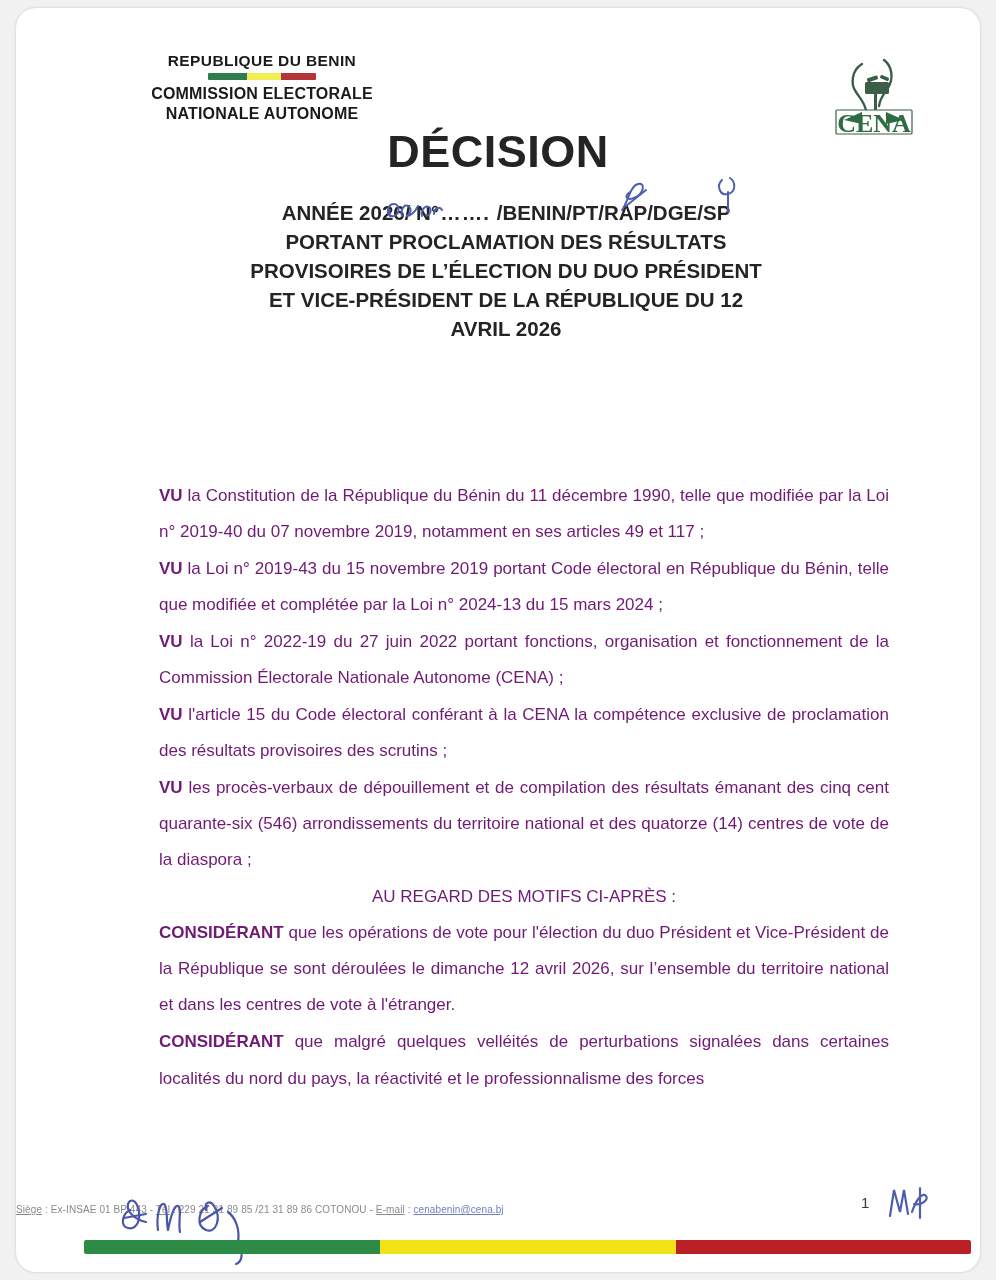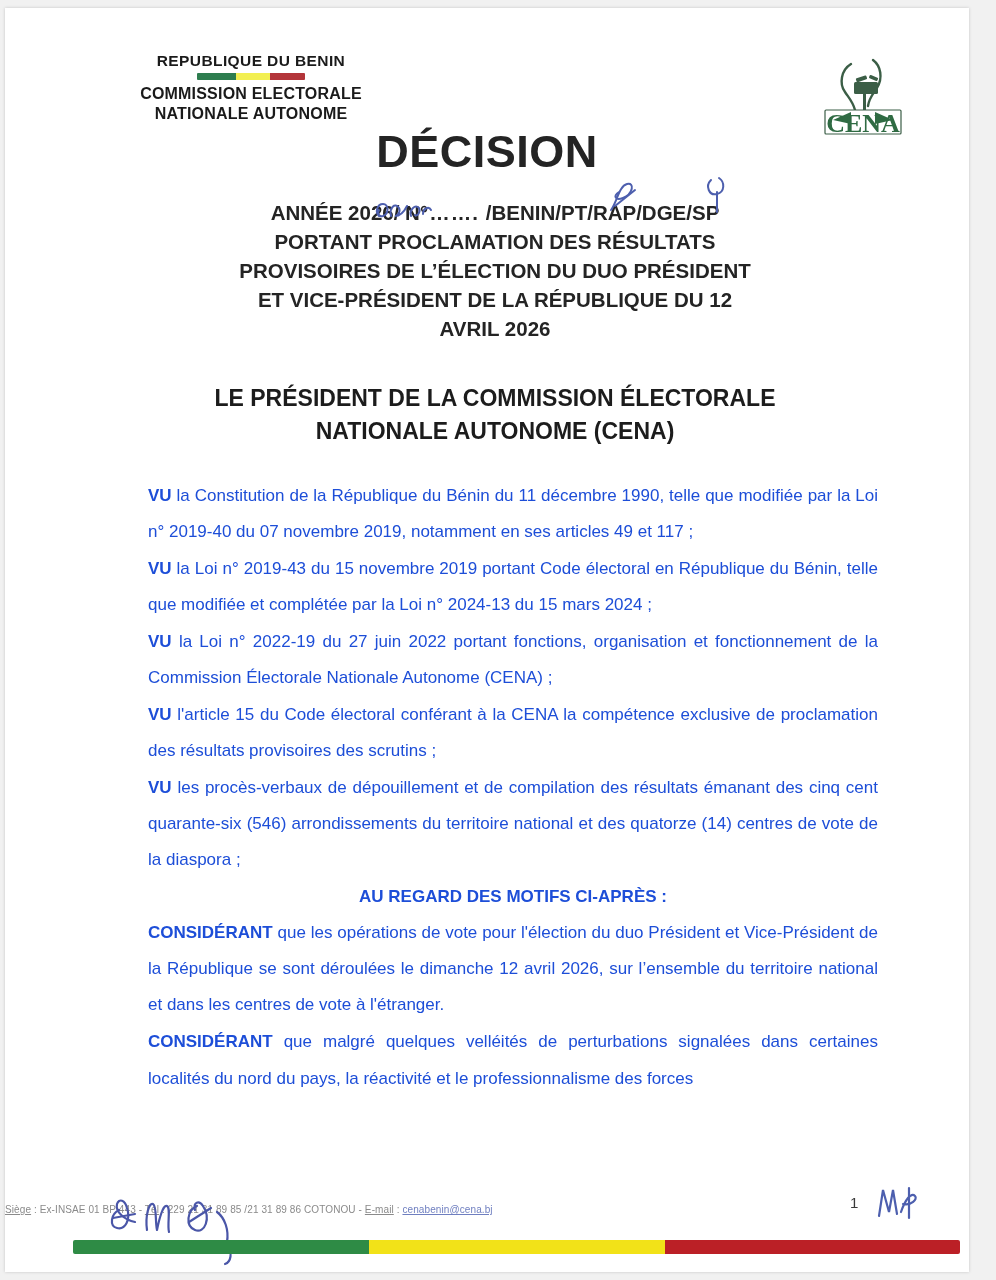--- a/index.html
+++ b/index.html
@@ -8,27 +8,28 @@
     background: #f1f1f1;
   }
   body {
     width: 996px;
     height: 1280px;
     overflow: hidden;
     font-family: "Liberation Sans", sans-serif;
   }
   .page {
     position: absolute;
-    left: 5px;
+    left: 16px;
     top: 8px;
     width: 964px;
     height: 1264px;
     background: #ffffff;
     box-shadow: 0 0 3px rgba(0,0,0,0.18);
     overflow: hidden;
+    border-radius: 20px;
   }
 
   
   .letterhead {
     position: absolute;
     left: 96px;
     top: 44px;
     width: 300px;
     text-align: center;
     color: #1a1a1a;
@@ -116,34 +117,34 @@
     line-height: 1.45;
     color: #1c1c1c;
   }
 
   
   .body-wrap {
     position: absolute;
     left: 143px;
     top: 470px;
     width: 730px;
-    color: #1d4ed8;
+    color: #701a75;
   }
   .para {
     font-size: 17px;
     line-height: 2.12;
     text-align: justify;
     text-justify: inter-word;
     margin: 0 0 1px 0;
   }
   .para b { font-weight: bold; }
   .center-head {
     text-align: center;
     font-size: 17px;
-    font-weight: bold;
+    font-weight: normal;
     line-height: 2.12;
     margin: 0;
   }
 
   
   .footer-contact {
     position: absolute;
     left: 0; right: 0;
     top: 1196px;
     text-align: left;
@@ -255,24 +256,20 @@
           <path d="M16 20 L16 40"></path>
         </g>
       </svg>
     </div>
     <div>PORTANT PROCLAMATION DES RÉSULTATS</div>
     <div>PROVISOIRES DE L’ÉLECTION DU DUO PRÉSIDENT</div>
     <div>ET VICE-PRÉSIDENT DE LA RÉPUBLIQUE DU 12</div>
     <div>AVRIL 2026</div>
   </div>
 
-  <div class="heading2">
-    <div>LE PRÉSIDENT DE LA COMMISSION ÉLECTORALE</div>
-    <div>NATIONALE AUTONOME (CENA)</div>
-  </div>
 
   <div class="body-wrap">
     <p class="para"><b>VU</b><span> la Constitution de la République du Bénin du 11 décembre 1990, telle que modifiée par la Loi n° 2019-40 du 07 novembre 2019, notamment en ses articles 49 et 117 ;</span></p>
     <p class="para"><b>VU</b><span> la Loi n° 2019-43 du 15 novembre 2019 portant Code électoral en République du Bénin, telle que modifiée et complétée par la Loi n° 2024-13 du 15 mars 2024 ;</span></p>
     <p class="para"><b>VU</b><span> la Loi n° 2022-19 du 27 juin 2022 portant fonctions, organisation et fonctionnement de la Commission Électorale Nationale Autonome (CENA) ;</span></p>
     <p class="para"><b>VU</b><span> l'article 15 du Code électoral conférant à la CENA la compétence exclusive de proclamation des résultats provisoires des scrutins ;</span></p>
     <p class="para"><b>VU</b><span> les procès-verbaux de dépouillement et de compilation des résultats émanant des cinq cent quarante-six (546) arrondissements du territoire national et des quatorze (14) centres de vote de la diaspora ;</span></p>
     <p class="center-head">AU REGARD DES MOTIFS CI-APRÈS :</p>
     <p class="para"><b>CONSIDÉRANT</b><span> que les opérations de vote pour l'élection du duo Président et Vice-Président de la République se sont déroulées le dimanche 12 avril 2026, sur l’ensemble du territoire national et dans les centres de vote à l'étranger.</span></p>
     <p class="para"><b>CONSIDÉRANT</b><span> que malgré quelques velléités de perturbations signalées dans certaines localités du nord du pays, la réactivité et le professionnalisme des forces</span></p>

